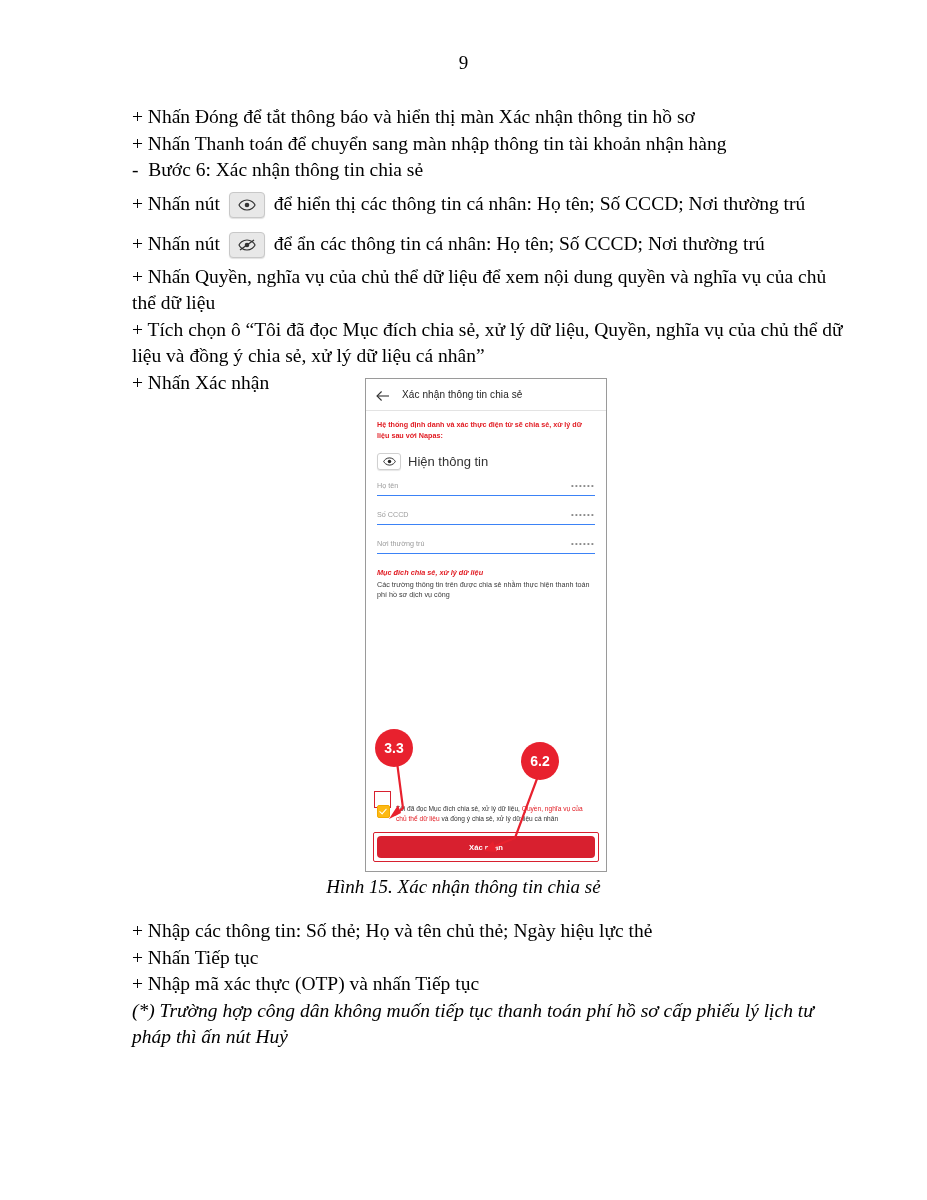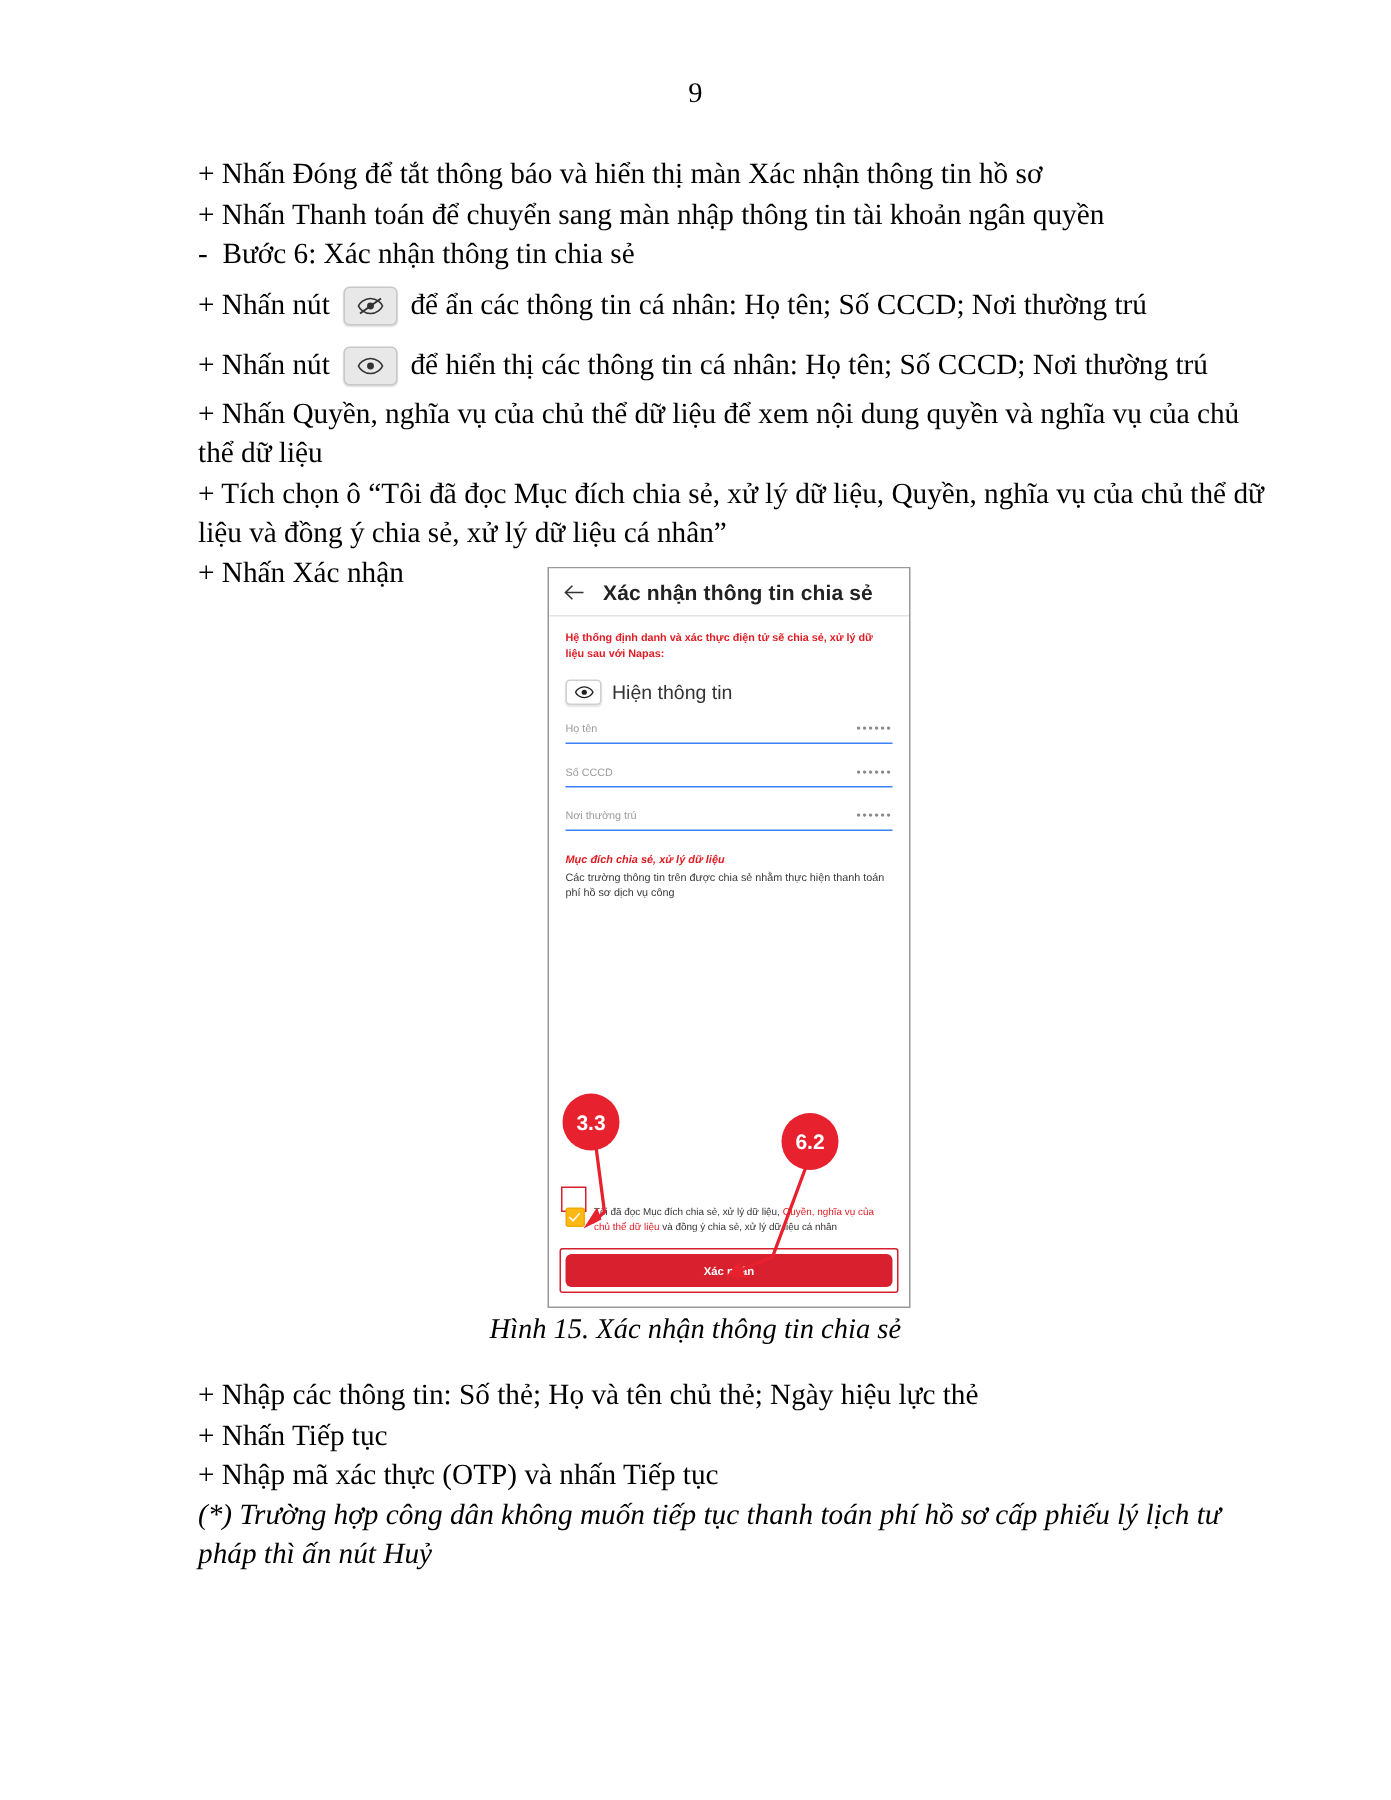--- a/index.html
+++ b/index.html
@@ -90,22 +90,22 @@
   }
   .back-arrow {
     width: 14px;
     height: 14px;
     position: relative;
     margin-right: 12px;
     flex: 0 0 auto;
   }
   .phone-title {
     font-family: "Liberation Sans", sans-serif;
-    font-size: 14px;
-    font-weight: bold;
+    font-size: 10px;
+    font-weight: normal;
     color: #222;
     letter-spacing: 0.1px;
   }
   .phone-body {
     padding: 9px 11px 0 11px;
     box-sizing: border-box;
     position: relative;
     height: calc(100% - 32px);
   }
   .warn-text {
@@ -296,45 +296,45 @@
 
 <div class="page">
 
   <div class="page-number">9</div>
 
   <div class="body-text">
     <p>
       <span>+ Nhấn </span><span class="b">Đóng</span><span> để tắt thông báo và hiển thị màn Xác nhận thông tin hồ sơ</span>
     </p>
     <p>
-      <span>+ Nhấn </span><span class="b">Thanh toán</span><span> để chuyển sang màn nhập thông tin tài khoản ngân quyền</span>
+      <span>+ Nhấn </span><span class="b">Thanh toán</span><span> để chuyển sang màn nhập thông tin tài khoản nhận hàng</span>
     </p>
     <p>
       <span>-</span>&nbsp;&nbsp;<span class="b">Bước 6: Xác nhận thông tin chia sẻ</span>
+    </p>
+    <p class="line-eye">
+      <span>+ Nhấn nút</span>
+      <span class="inline-eye-btn">
+        <svg width="18" height="12" viewBox="0 0 18 12" aria-hidden="true">
+          <path d="M9 1C4.8 1 1.7 4.1 1 6c0.7 1.9 3.8 5 8 5s7.3-3.1 8-5c-0.7-1.9-3.8-5-8-5z" fill="none" stroke="#333" stroke-width="1.1"></path>
+          <circle cx="9" cy="6" r="2.3" fill="#333"></circle>
+        </svg>
+      </span>
+      <span>để hiển thị các thông tin cá nhân: Họ tên; Số CCCD; Nơi thường trú</span>
     </p>
     <p class="line-eye">
       <span>+ Nhấn nút</span>
       <span class="inline-eye-btn">
         <svg width="18" height="12" viewBox="0 0 18 12" aria-hidden="true">
           <path d="M9 1C4.8 1 1.7 4.1 1 6c0.7 1.9 3.8 5 8 5s7.3-3.1 8-5c-0.7-1.9-3.8-5-8-5z" fill="none" stroke="#333" stroke-width="1.1"></path>
           <circle cx="9" cy="6" r="2.3" fill="#333"></circle>
           <line x1="2" y1="11" x2="16" y2="1" stroke="#333" stroke-width="1.3"></line>
         </svg>
       </span>
       <span>để ẩn các thông tin cá nhân: Họ tên; Số CCCD; Nơi thường trú</span>
-    </p>
-    <p class="line-eye">
-      <span>+ Nhấn nút</span>
-      <span class="inline-eye-btn">
-        <svg width="18" height="12" viewBox="0 0 18 12" aria-hidden="true">
-          <path d="M9 1C4.8 1 1.7 4.1 1 6c0.7 1.9 3.8 5 8 5s7.3-3.1 8-5c-0.7-1.9-3.8-5-8-5z" fill="none" stroke="#333" stroke-width="1.1"></path>
-          <circle cx="9" cy="6" r="2.3" fill="#333"></circle>
-        </svg>
-      </span>
-      <span>để hiển thị các thông tin cá nhân: Họ tên; Số CCCD; Nơi thường trú</span>
     </p>
     <p>
       <span>+ Nhấn </span><span class="b">Quyền, nghĩa vụ của chủ thể dữ liệu</span><span> để xem nội dung quyền và nghĩa vụ của chủ thể dữ liệu</span>
     </p>
     <p>+ Tích chọn ô “Tôi đã đọc Mục đích chia sẻ, xử lý dữ liệu, Quyền, nghĩa vụ của chủ thể dữ liệu và đồng ý chia sẻ, xử lý dữ liệu cá nhân”</p>
     <p>
       <span>+ Nhấn </span><span class="b">Xác nhận</span>
     </p>
   </div>
 

